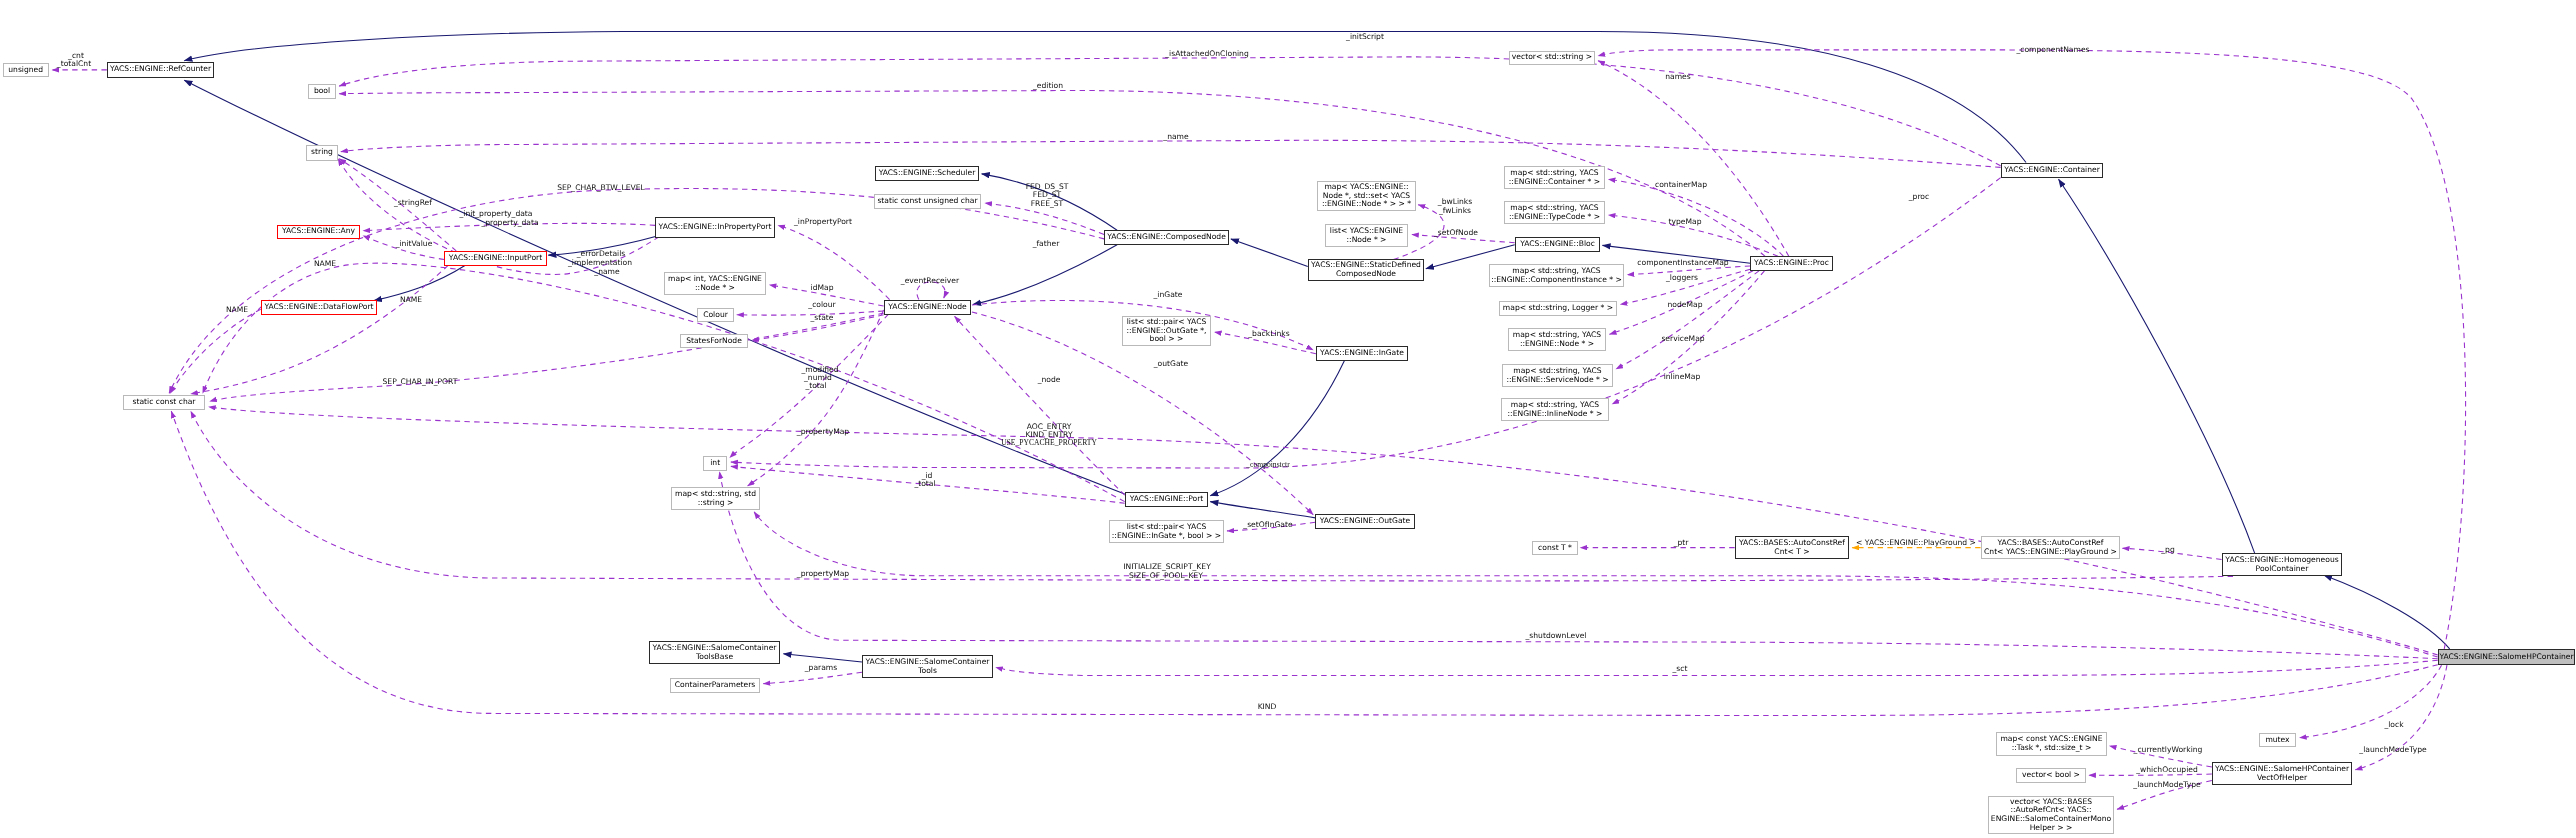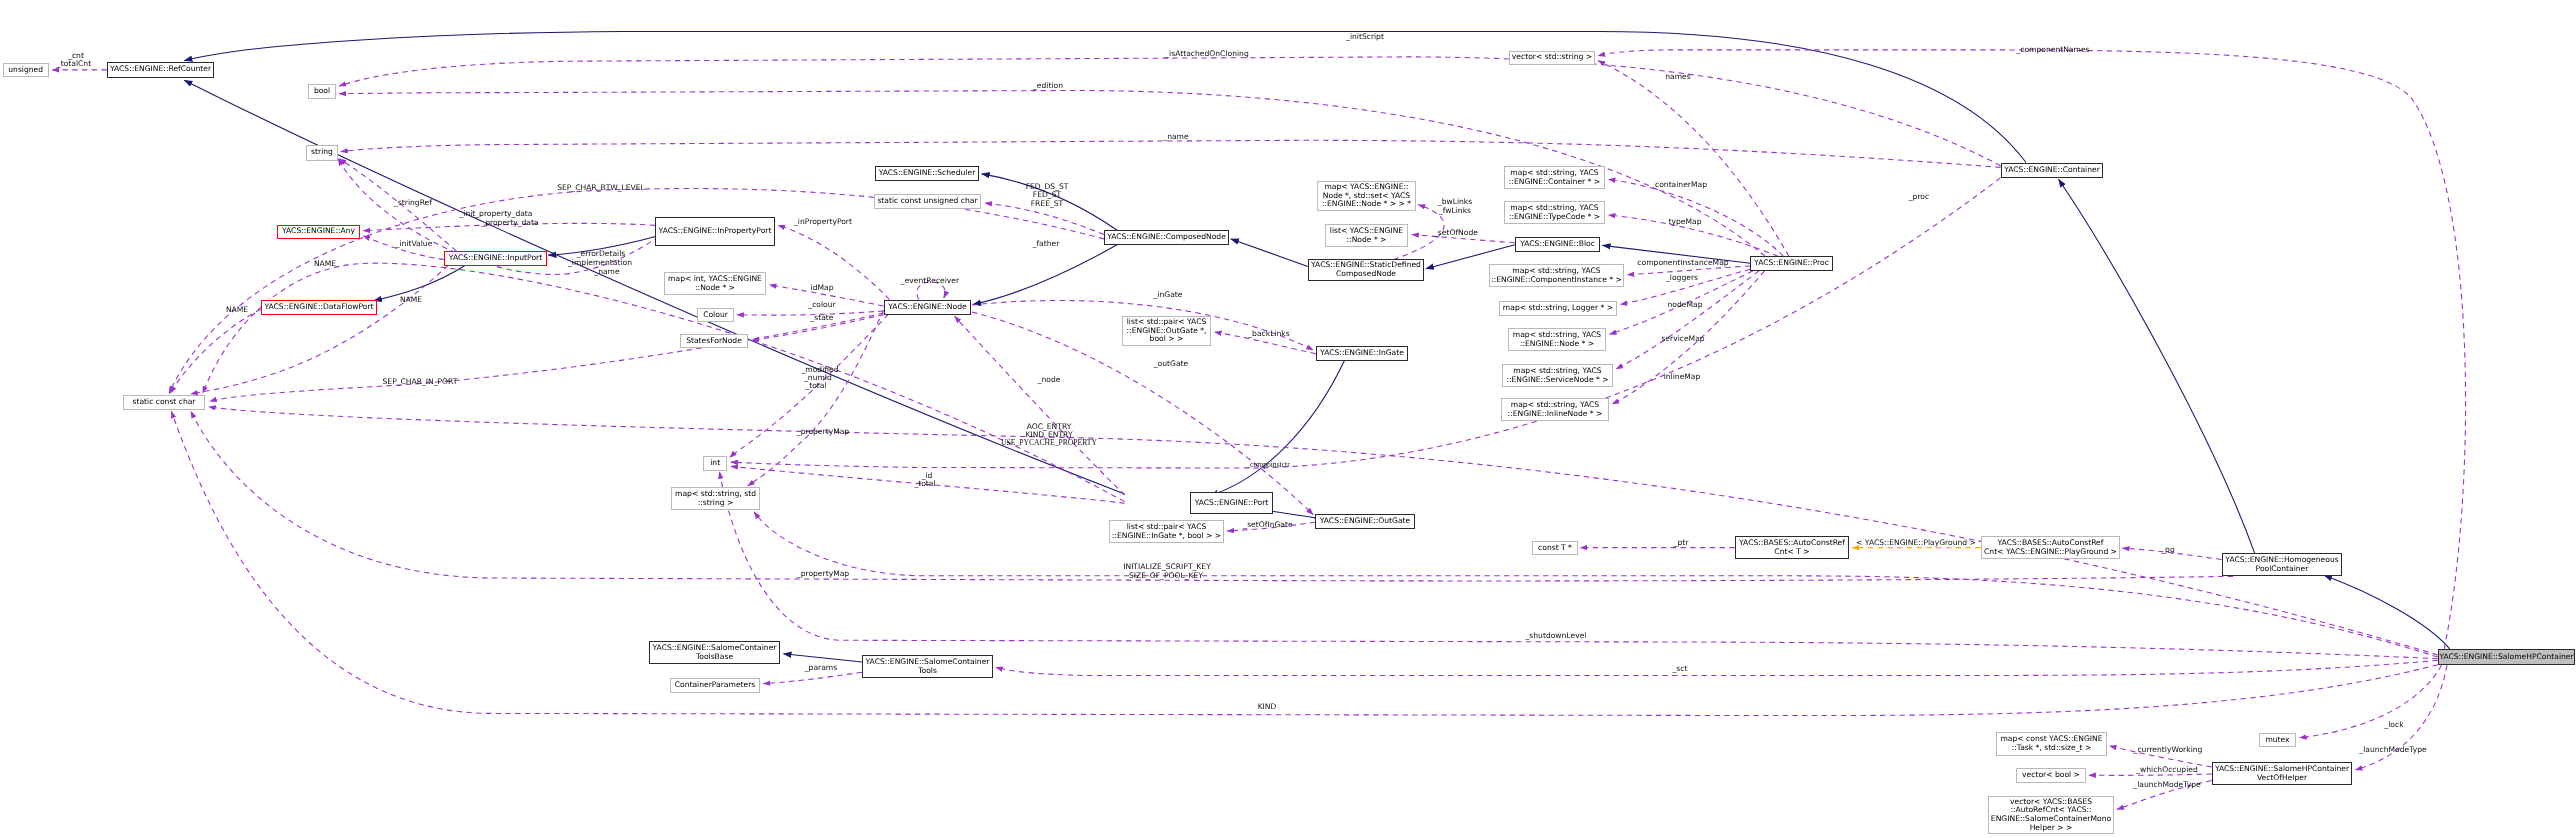--- a/index.html
+++ b/index.html
@@ -120,21 +120,21 @@
     </div>
     <div class="node red" style="left: 444px; top: 251px; width: 103px; height: 14.6px;">
       <span>YACS::ENGINE::InputPort</span>
     </div>
     <div class="node red" style="left: 261px; top: 300px; width: 116px; height: 14.6px;">
       <span>YACS::ENGINE::DataFlowPort</span>
     </div>
     <div class="node" style="left: 123px; top: 395px; width: 82px; height: 14.6px;">
       <span>static const char</span>
     </div>
-    <div class="node bold" style="left: 655px; top: 217px; width: 120px; height: 29px;">
+    <div class="node bold" style="left: 655px; top: 217px; width: 120px; height: 21px;">
       <span>YACS::ENGINE::InPropertyPort</span>
     </div>
     <div class="node bold" style="left: 875px; top: 166px; width: 104px; height: 14.6px;">
       <span>YACS::ENGINE::Scheduler</span>
     </div>
     <div class="node" style="left: 874px; top: 194px; width: 107px; height: 14.6px;">
       <span>static const unsigned char</span>
     </div>
     <div class="node" style="left: 664px; top: 272px; width: 102px; height: 23px;">
       <span>map&lt; int, YACS::ENGINE</span>
@@ -205,21 +205,21 @@
       <span>YACS::ENGINE::Container</span>
     </div>
     <div class="node bold" style="left: 1316px; top: 346px; width: 92px; height: 14.6px;">
       <span>YACS::ENGINE::InGate</span>
     </div>
     <div class="node" style="left: 1122px; top: 316px; width: 89px; height: 30px;">
       <span>list&lt; std::pair&lt; YACS</span>
       <span>::ENGINE::OutGate *,</span>
       <span>bool &gt; &gt;</span>
     </div>
-    <div class="node bold" style="left: 1190px; top: 492px; width: 83px; height: 22px;">
+    <div class="node bold" style="left: 1125px; top: 492px; width: 83px; height: 15px;">
       <span>YACS::ENGINE::Port</span>
     </div>
     <div class="node bold" style="left: 1315px; top: 514px; width: 100px; height: 14.6px;">
       <span>YACS::ENGINE::OutGate</span>
     </div>
     <div class="node" style="left: 1109px; top: 520px; width: 115px; height: 23px;">
       <span>list&lt; std::pair&lt; YACS</span>
       <span>::ENGINE::InGate *, bool &gt; &gt;</span>
     </div>
     <div class="node" style="left: 703px; top: 456px; width: 24.4px; height: 14.6px;">

